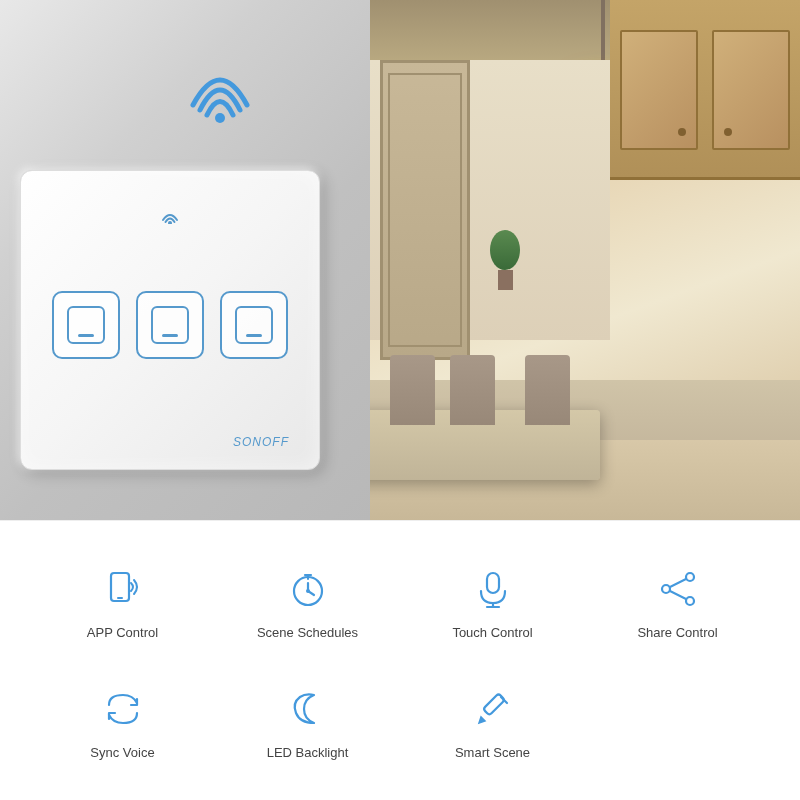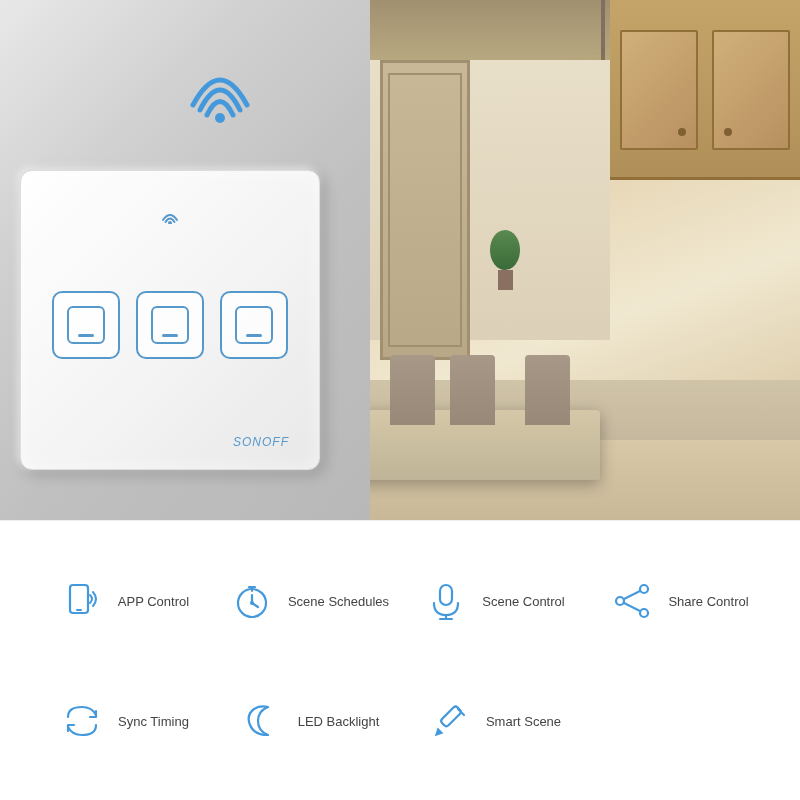--- a/index.html
+++ b/index.html
@@ -126,21 +126,21 @@
       background: #fff;
       display: grid;
       grid-template-columns: repeat(4, 1fr);
       grid-template-rows: repeat(2, 1fr);
       padding: 20px 30px;
       gap: 0;
     }
 
     .feature-item {
       display: flex;
-      flex-direction: row;
+      flex-direction: column;
       align-items: center;
       justify-content: center;
       gap: 10px;
       padding: 10px;
     }
 
     .feature-icon {
       width: 52px;
       height: 52px;
       display: flex;
@@ -294,21 +294,21 @@
         <svg viewBox="0 0 44 44" fill="none" xmlns="http://www.w3.org/2000/svg">
 
           <rect x="16" y="6" width="12" height="20" rx="6" stroke="#4499dd" stroke-width="2.2" fill="none"></rect>
 
           <path d="M 10 24 Q 10 36 22 36 Q 34 36 34 24" stroke="#4499dd" stroke-width="2.2" fill="none" stroke-linecap="round"></path>
 
           <line x1="22" y1="36" x2="22" y2="40" stroke="#4499dd" stroke-width="2.2" stroke-linecap="round"></line>
           <line x1="16" y1="40" x2="28" y2="40" stroke="#4499dd" stroke-width="2.2" stroke-linecap="round"></line>
         </svg>
       </div>
-      <span class="feature-label">Scene Control</span>
+      <span class="feature-label">Touch Control</span>
     </div>
 
     <div class="feature-item">
       <div class="feature-icon">
         <svg viewBox="0 0 44 44" fill="none" xmlns="http://www.w3.org/2000/svg">
 
           <circle cx="34" cy="10" r="4" stroke="#4499dd" stroke-width="2.2" fill="none"></circle>
           <circle cx="10" cy="22" r="4" stroke="#4499dd" stroke-width="2.2" fill="none"></circle>
           <circle cx="34" cy="34" r="4" stroke="#4499dd" stroke-width="2.2" fill="none"></circle>
 
@@ -322,21 +322,21 @@
     <div class="feature-item">
       <div class="feature-icon">
         <svg viewBox="0 0 44 44" fill="none" xmlns="http://www.w3.org/2000/svg">
 
           <path d="M 8 18 Q 8 8 22 8 Q 32 8 36 16" stroke="#4499dd" stroke-width="2.2" fill="none" stroke-linecap="round"></path>
           <path d="M 36 12 L 36 18 L 30 18" stroke="#4499dd" stroke-width="2.2" fill="none" stroke-linecap="round" stroke-linejoin="round"></path>
           <path d="M 36 26 Q 36 36 22 36 Q 12 36 8 28" stroke="#4499dd" stroke-width="2.2" fill="none" stroke-linecap="round"></path>
           <path d="M 8 32 L 8 26 L 14 26" stroke="#4499dd" stroke-width="2.2" fill="none" stroke-linecap="round" stroke-linejoin="round"></path>
         </svg>
       </div>
-      <span class="feature-label">Sync Timing</span>
+      <span class="feature-label">Sync Voice</span>
     </div>
 
 
     <div class="feature-item">
       <div class="feature-icon">
         <svg viewBox="0 0 44 44" fill="none" xmlns="http://www.w3.org/2000/svg">
 
           <path d="M 28 8 Q 18 12 18 22 Q 18 32 28 36 Q 14 36 10 26 Q 6 16 14 10 Q 20 6 28 8 Z" stroke="#4499dd" stroke-width="2.2" fill="none" stroke-linejoin="round"></path>
         </svg>
       </div>

